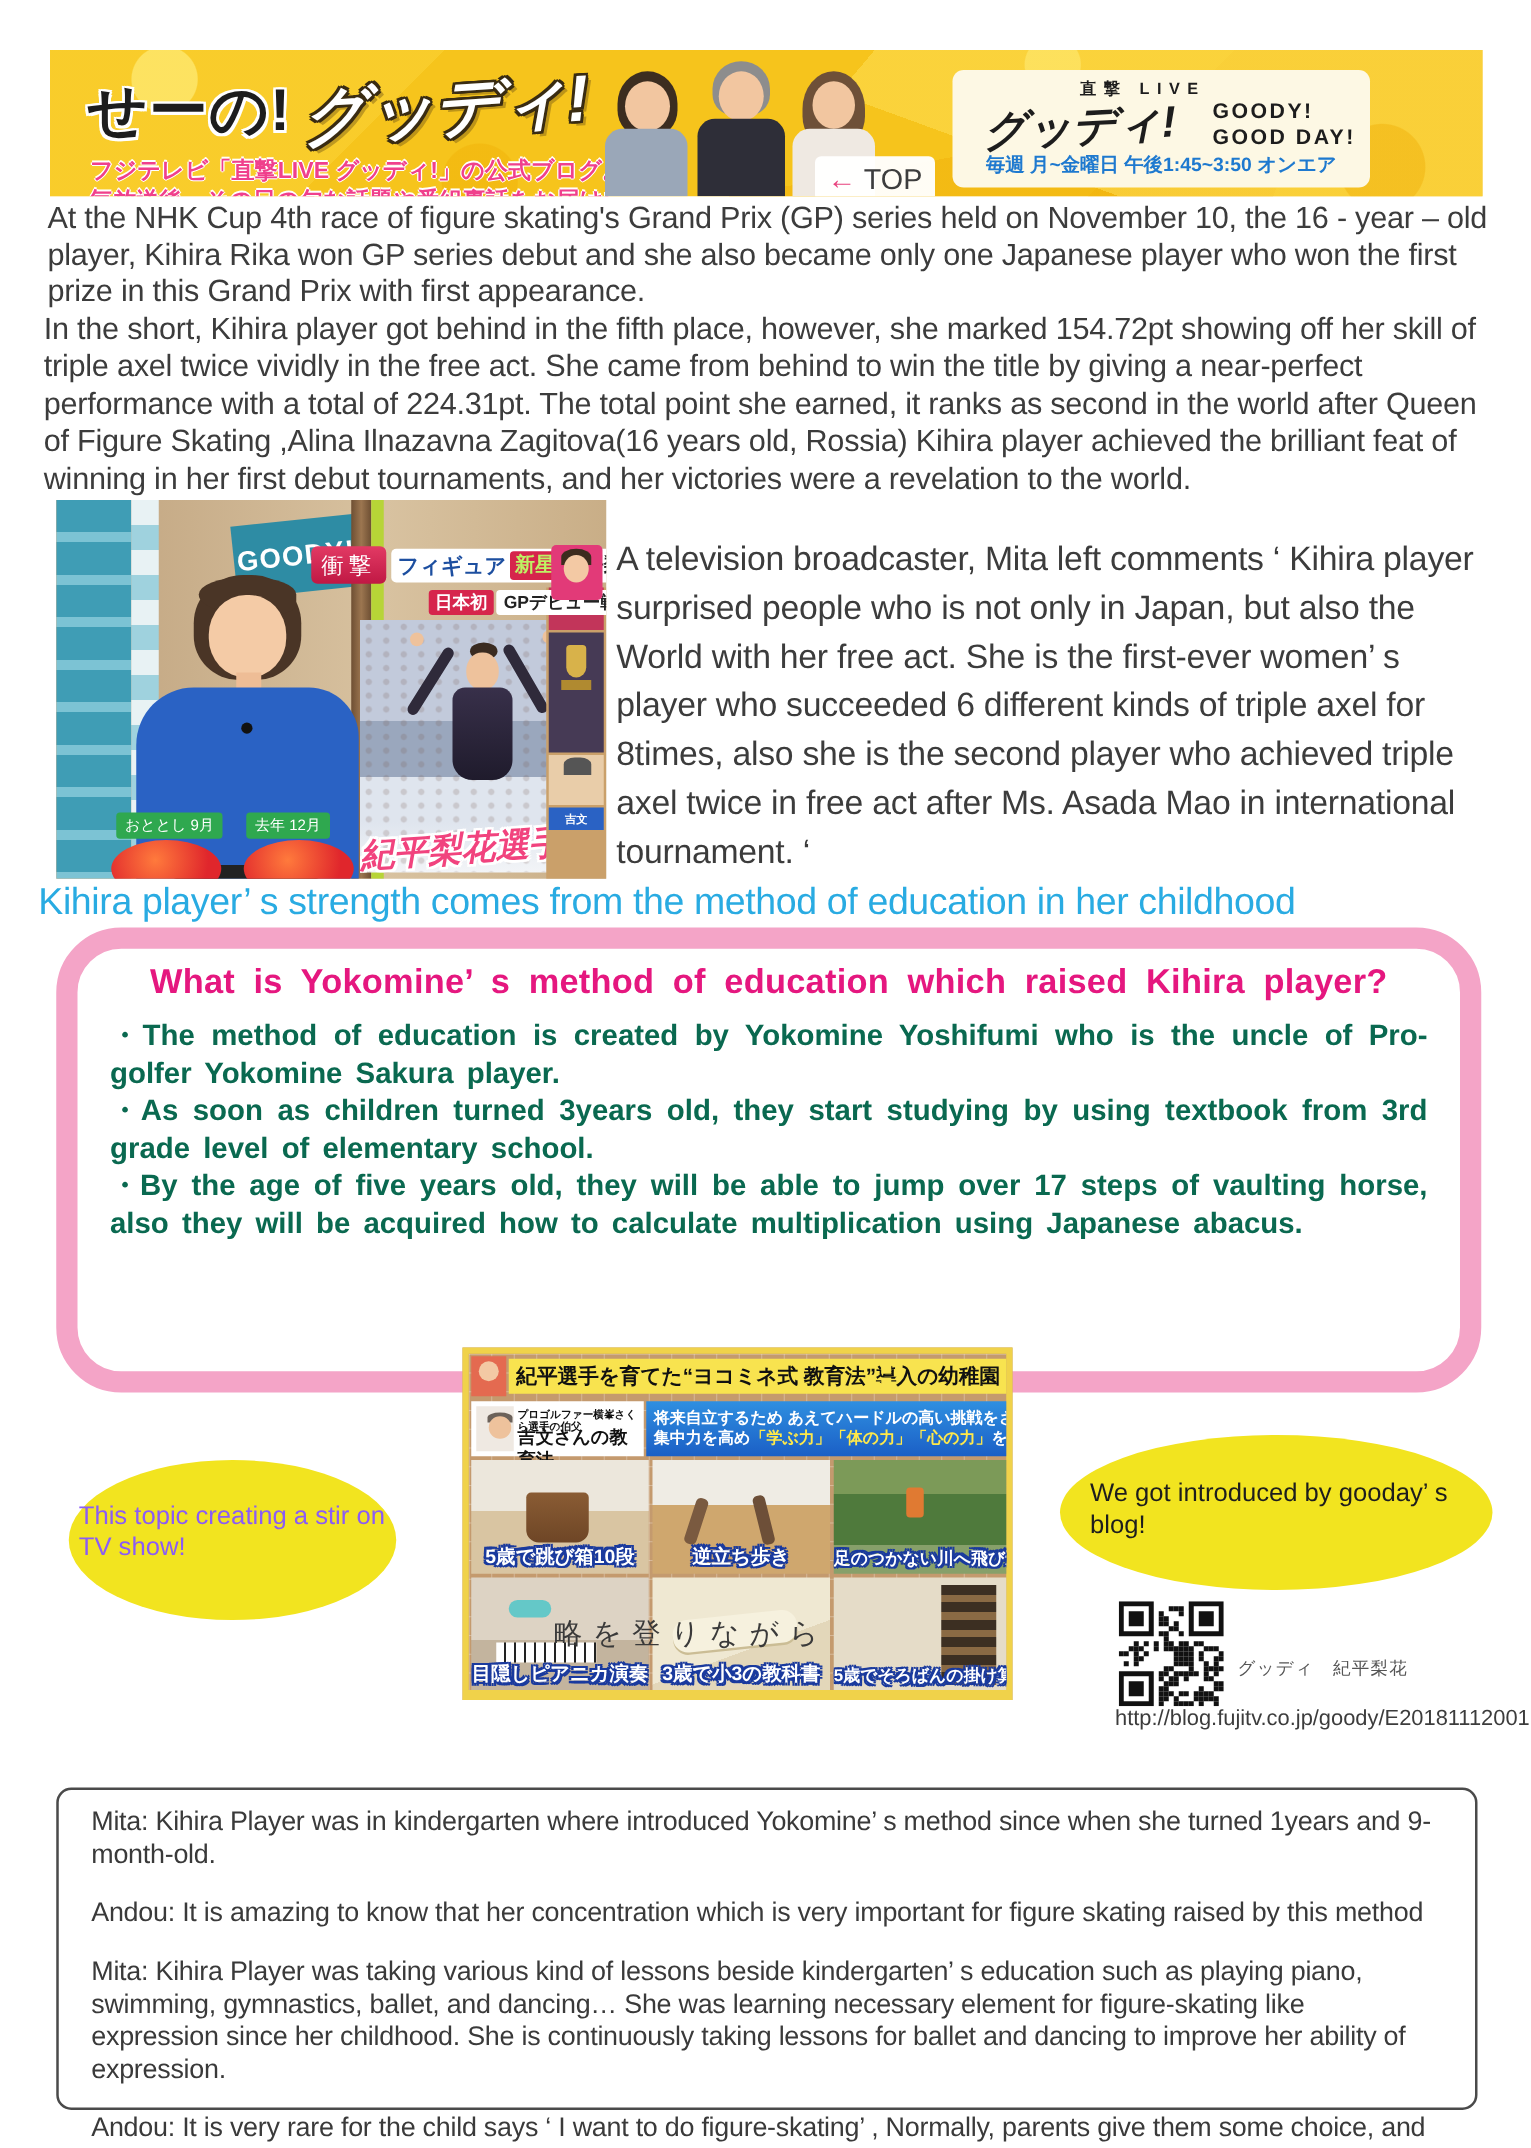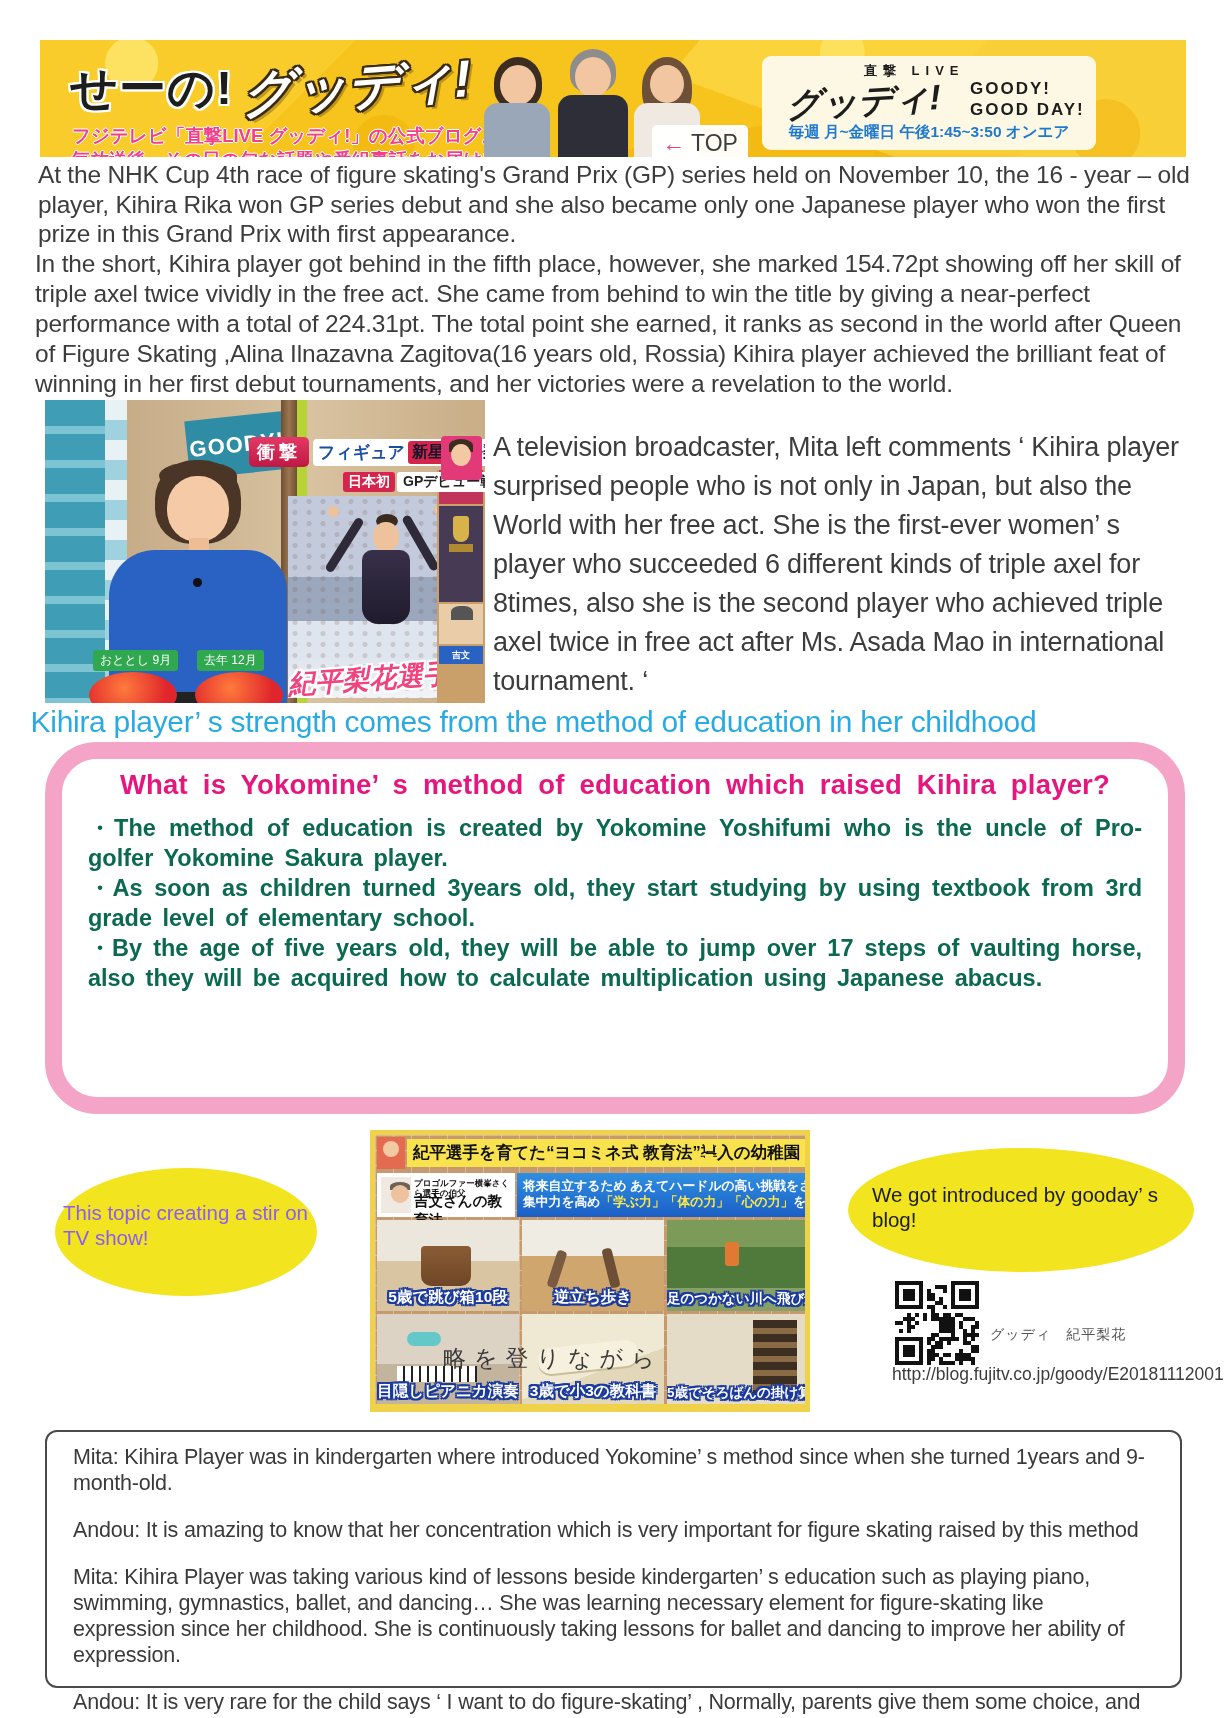--- a/index.html
+++ b/index.html
@@ -75,24 +75,24 @@
       text-shadow:-2px 0 #fff,2px 0 #fff,0 -2px #fff,0 2px #fff,-2px -2px #fff,2px 2px #fff,2px -2px #fff,-2px 2px #fff;}
   .side-strip{left:392px;top:70px;width:48px;height:233px;background:#caa06a;}
   .ss-red{position:absolute;left:2px;top:0;width:44px;height:34px;background:#c2355a;color:#fff;font-size:9px;font-weight:bold;display:flex;align-items:center;justify-content:center;}
   .ss-trophy{position:absolute;left:2px;top:36px;width:44px;height:96px;background:#463a55;}
   .ss-cup{position:absolute;left:14px;top:10px;width:16px;height:26px;background:#d8b24a;border-radius:3px 3px 8px 8px;}
   .ss-cupbase{position:absolute;left:10px;top:38px;width:24px;height:8px;background:#b08a30;}
   .ss-face{position:absolute;left:2px;top:134px;width:44px;height:40px;background:#e9cda9;}
   .ss-faceh{position:absolute;left:12px;top:2px;width:22px;height:14px;background:#555;border-radius:40% 40% 0 0;}
   .ss-blue{position:absolute;left:2px;top:176px;width:44px;height:18px;background:#2a62c4;color:#fff;font-size:9px;font-weight:bold;display:flex;align-items:center;justify-content:center;}
   .tv-headline{left:204px;top:36px;height:32px;display:flex;align-items:center;white-space:nowrap;}
-  .badge-shock{background:linear-gradient(180deg,#e23a64,#c01844);color:#fff;font-weight:700;font-size:18px;padding:3px 8px;border-radius:5px;letter-spacing:4px;}
+  .badge-shock{background:linear-gradient(180deg,#e23a64,#c01844);color:#fff;font-weight:400;font-size:18px;padding:3px 8px;border-radius:5px;letter-spacing:4px;}
   .head-bar{background:#fff;border-radius:4px;margin-left:4px;padding:2px 5px;display:flex;align-items:center;gap:3px;}
   .h-fig{color:#1d4fa0;font-weight:900;font-size:17px;}
-  .h-new{background:#d6254c;color:#0f172a;font-weight:900;font-size:16px;padding:1px 4px;border-radius:3px;}
+  .h-new{background:#d6254c;color:#bef264;font-weight:900;font-size:16px;padding:1px 4px;border-radius:3px;}
   .h-name{color:#1d1d1d;font-weight:900;font-size:16px;}
   .tv-subline{left:288px;top:70px;height:24px;display:flex;align-items:center;white-space:nowrap;padding-left:10px;}
   .s-first{background:#d6254c;color:#fff;font-weight:900;font-size:14px;padding:1px 5px;border-radius:3px;}
   .s-rest{background:#fff;color:#222;font-weight:900;font-size:14px;padding:1px 6px;border-radius:3px;margin-left:2px;}
   .corner-thumb{left:396px;top:36px;width:41px;height:44px;background:#e23a78;border-radius:4px;}
   .ct-face{position:absolute;left:10px;top:8px;width:20px;height:22px;background:#f3c9a4;border-radius:50%;}
   .ct-hair{position:absolute;left:8px;top:3px;width:24px;height:13px;background:#3c2c1e;border-radius:50% 50% 0 0;}
   .g-label{background:#2fa84f;color:#fff;font-weight:normal;font-size:12px;padding:2px 7px;border-radius:3px;white-space:nowrap;}
   .gl1{left:48px;top:250px;}
   .gl2{left:152px;top:250px;}
@@ -107,21 +107,21 @@
   .heading{left:0;top:705px;width:1007px;text-align:center;font-size:30px;color:#29abe2;letter-spacing:-0.3px;padding-left:30px;}
 
   
   .method-box{left:45px;top:742px;width:1140px;height:372px;box-sizing:border-box;background:#fff;
     border:17px solid #f4a4c7;border-radius:52px;padding:8px 26px 0 26px;}
   .mb-title{text-align:center;font-size:27.5px;font-weight:900;color:#e5177f;word-spacing:7px;letter-spacing:0.2px;margin-top:2px;}
   .mb-bullets{margin-top:12px;font-size:23.5px;line-height:30px;font-weight:bold;color:#0a6950;text-align:justify;word-spacing:4px;}
   .mb-bullets div{margin:0;}
 
   
-  .kinder{left:370px;top:1130px;width:440px;height:282px;box-sizing:border-box;border:5px solid #f0d24a;border-bottom:8px solid #f0d24a;
+  .kinder{left:370px;top:1078px;width:440px;height:282px;box-sizing:border-box;border:5px solid #f0d24a;border-bottom:8px solid #f0d24a;
     background-color:#c49a6e;overflow:hidden;
     background-image:linear-gradient(rgba(255,255,255,.3) 1px,transparent 1px),linear-gradient(90deg,rgba(255,255,255,.3) 1px,transparent 1px);
     background-size:18px 15px;}
   .k-kidphoto{left:2px;top:2px;width:28px;height:32px;background:#e46a50;}
   .k-kidface{position:absolute;left:6px;top:4px;width:16px;height:16px;background:#f3c9a4;border-radius:50%;}
   .k-header{left:32px;top:4px;background:#f8e34f;color:#111;font-weight:900;font-size:16.5px;padding:3px 6px;white-space:nowrap;}
   .k-hdot{left:330px;top:6px;width:8px;height:10px;background:#f8e34f;}
   .k-hdot2{left:330px;top:19px;width:8px;height:10px;background:#f8e34f;}
   .k-teacher{left:2px;top:38px;width:138px;height:44px;background:#fff;}
   .k-tface{position:absolute;left:4px;top:4px;width:30px;height:36px;background:#efe9e2;}

